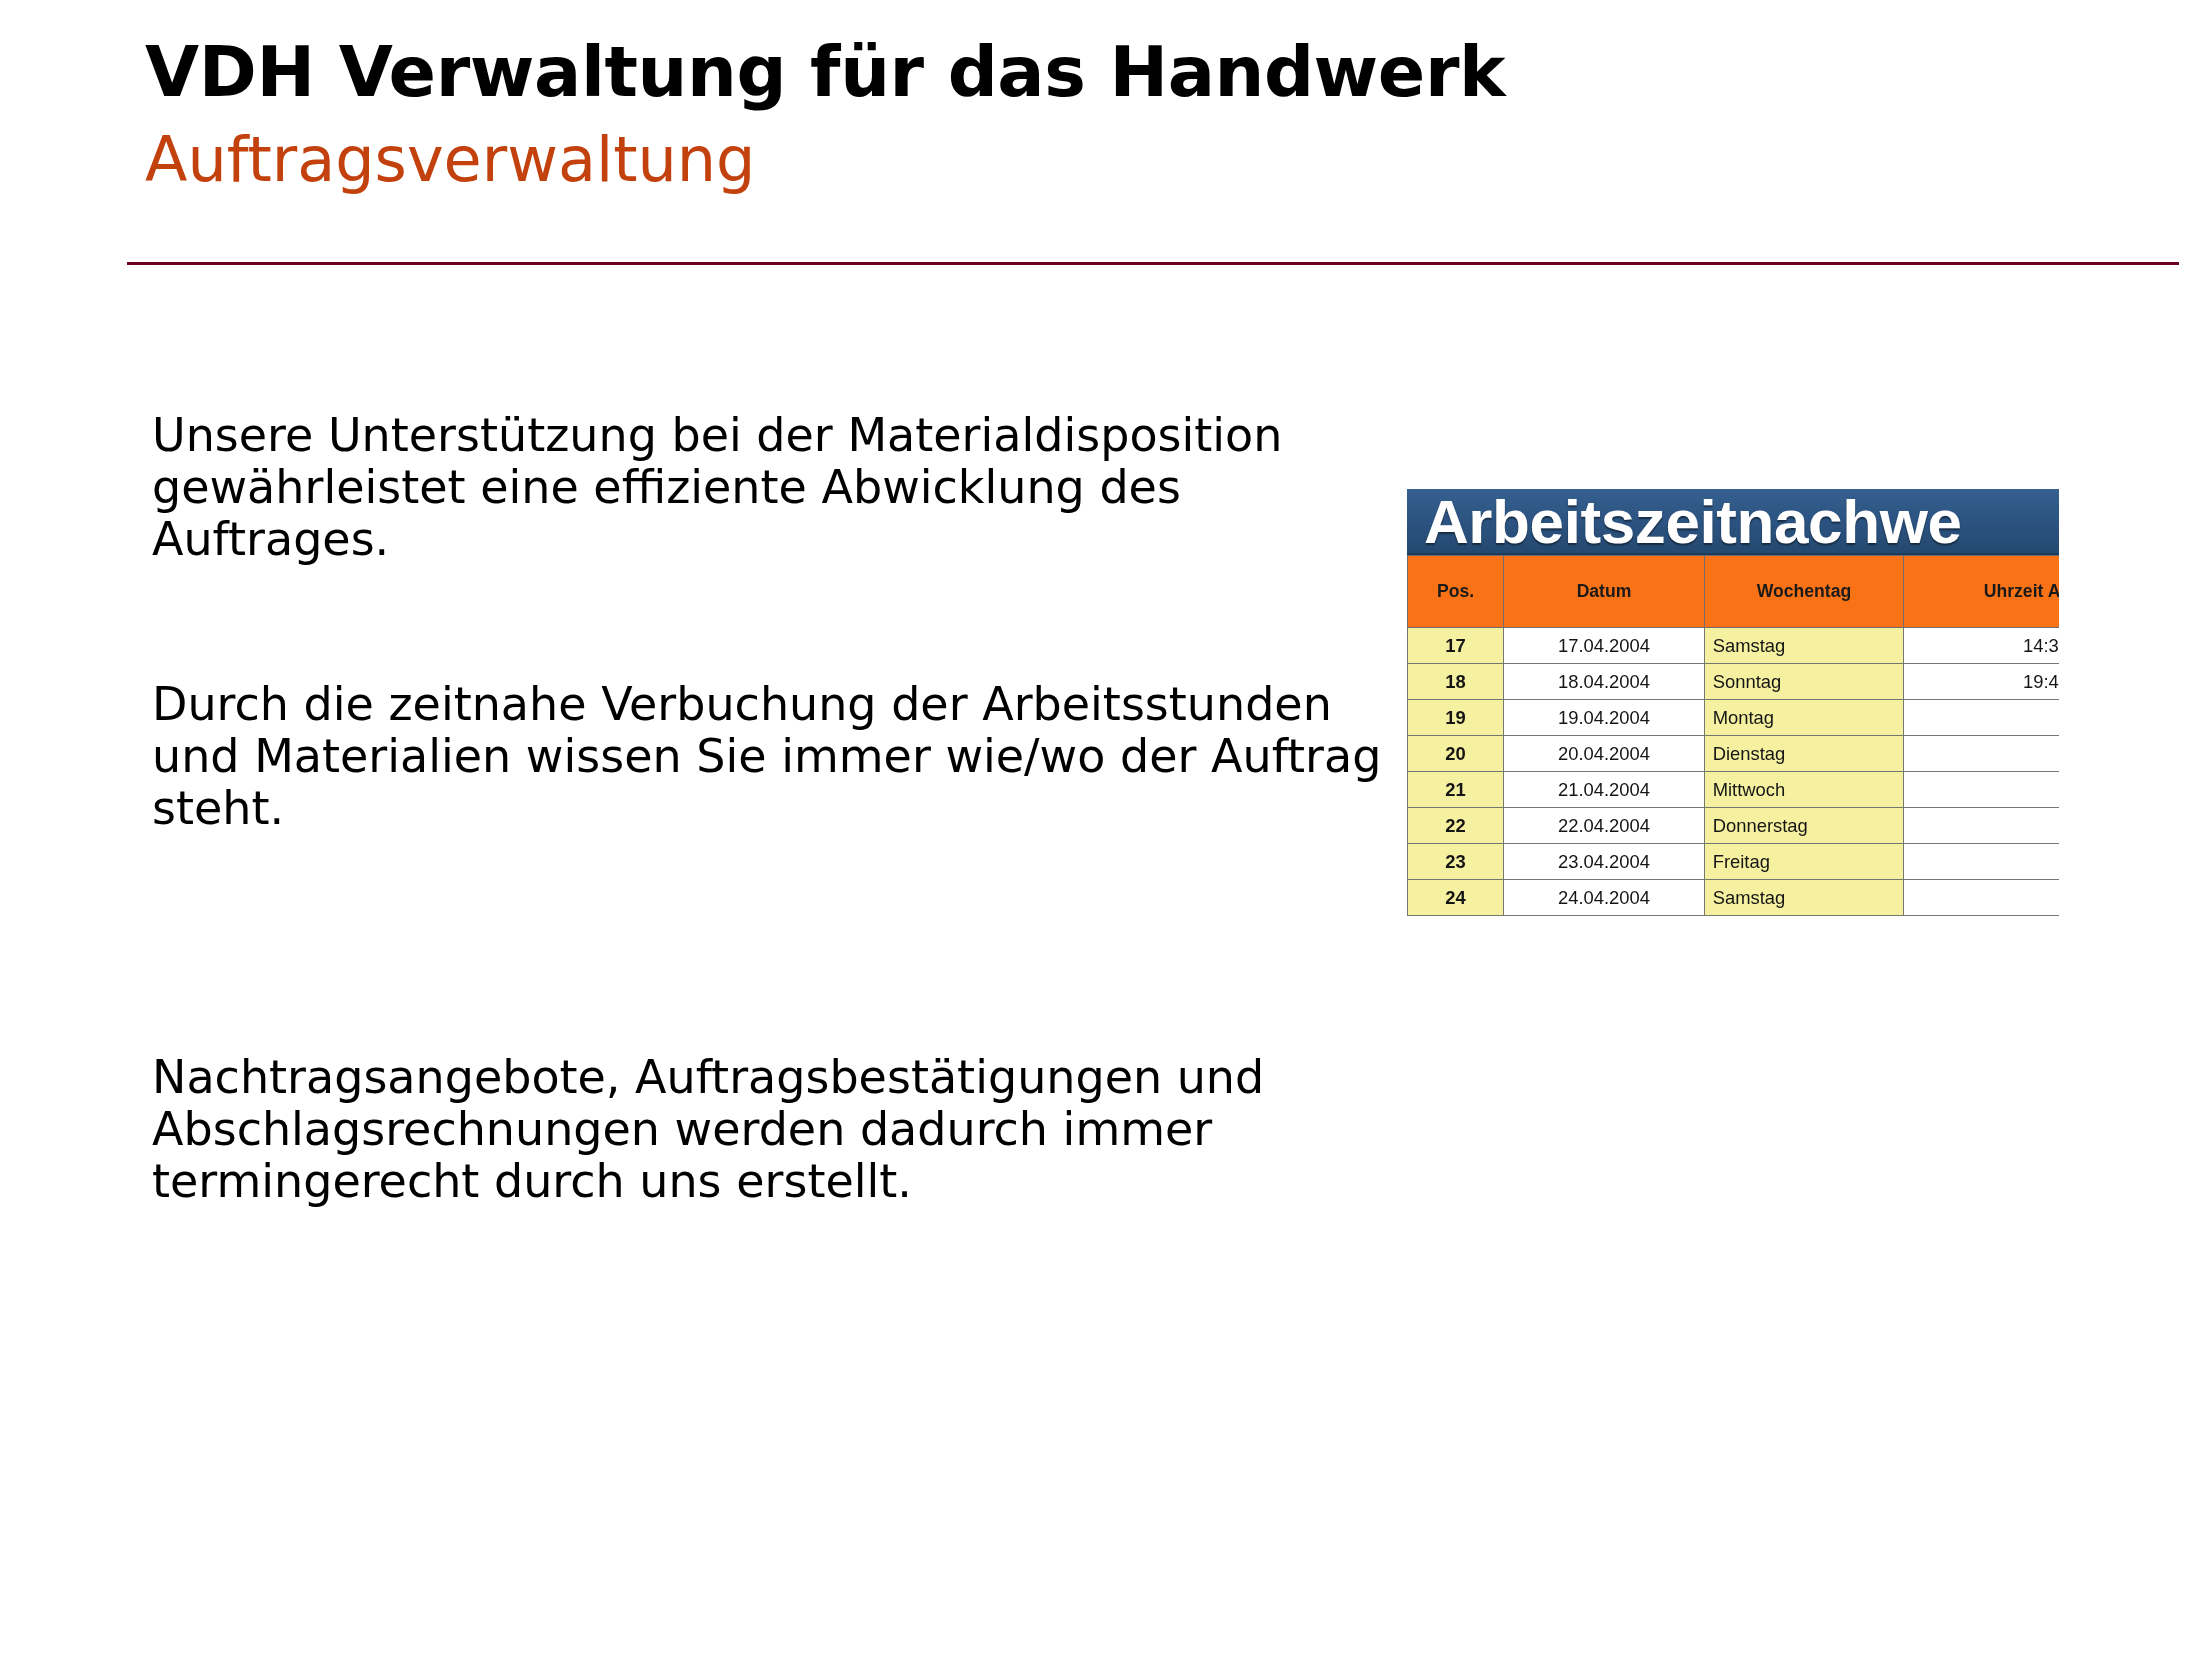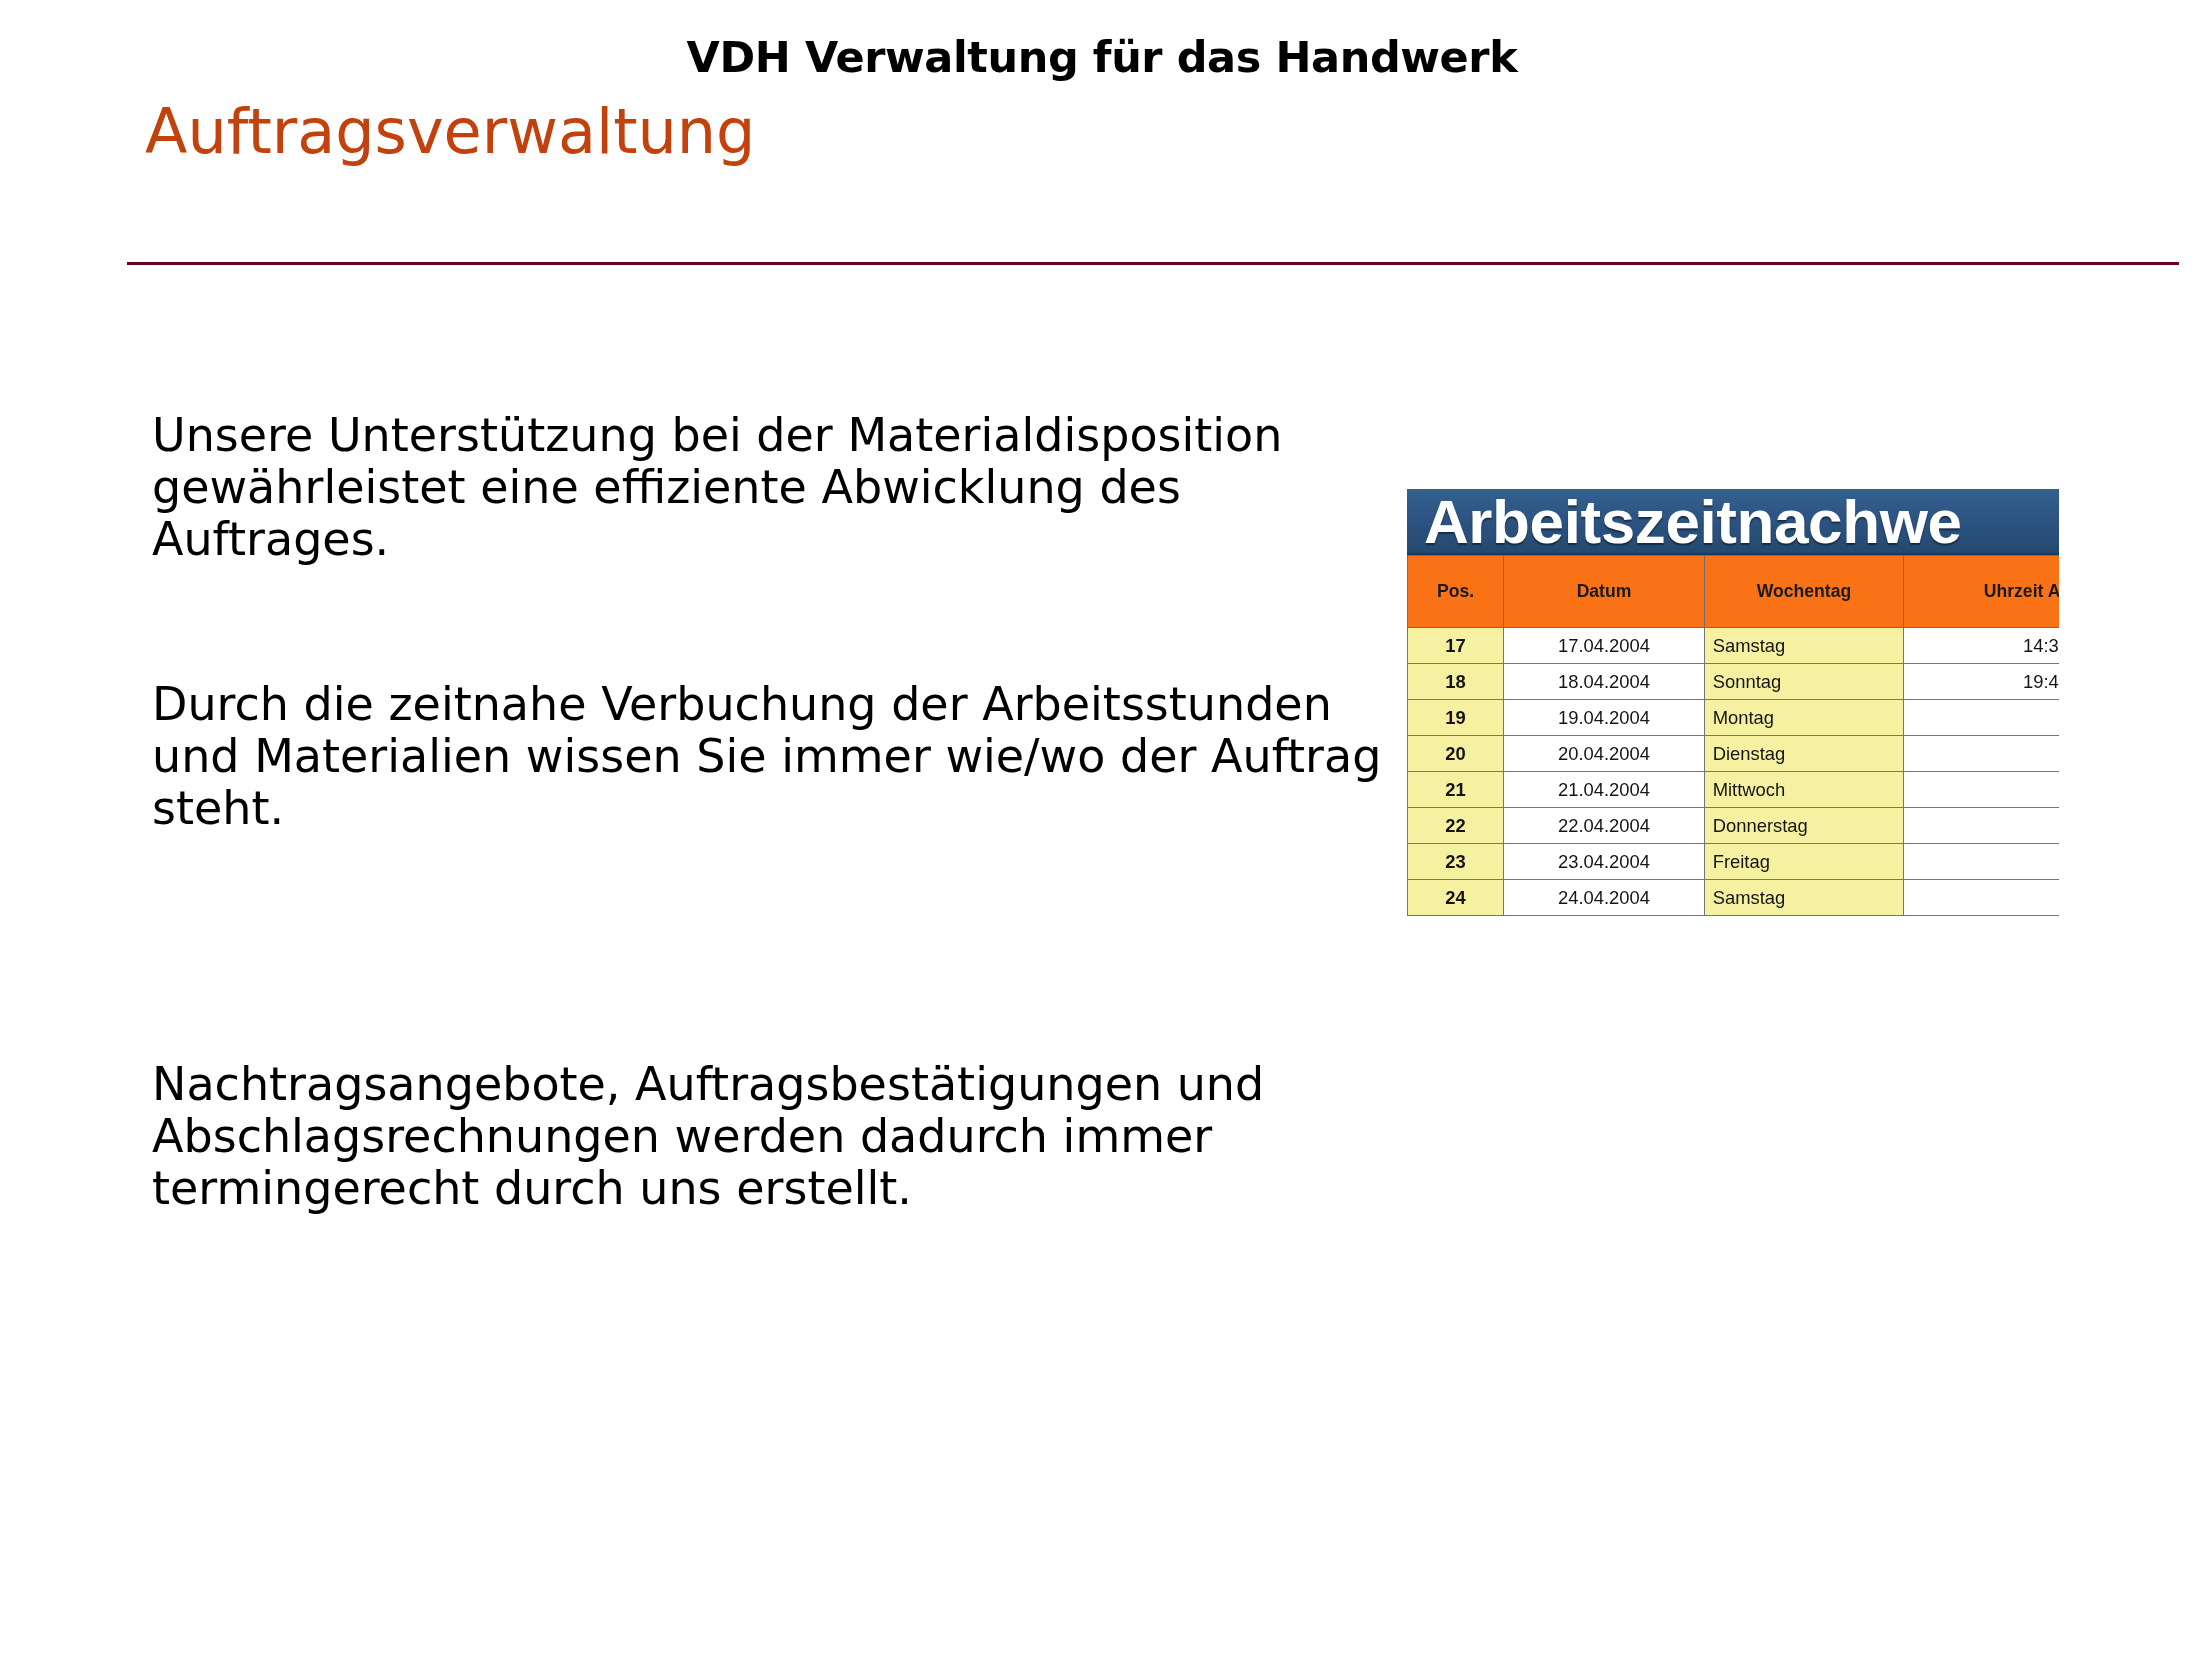--- a/index.html
+++ b/index.html
@@ -19,26 +19,25 @@
   
   #slide-header {
     position: absolute;
     left: 145px;
     top: 35px;
     width: 1914px;
   }
   #slide-title {
     font-family: "DejaVu Sans", sans-serif;
     font-weight: bold;
-    font-size: 43px;
+    font-size: 70px;
     line-height: 1.06;
     letter-spacing: -0.4px;
     color: #000000;
     white-space: nowrap;
-    text-align: center;
   }
   #slide-subtitle {
     font-family: "DejaVu Sans", sans-serif;
     font-weight: normal;
     font-size: 62px;
     line-height: 1.1;
     color: #c2410c;
     margin-top: 17px;
     white-space: nowrap;
   }
@@ -57,21 +56,21 @@
     left: 152px;
     width: 1263px;
     font-family: "DejaVu Sans", sans-serif;
     font-weight: normal;
     font-size: 46px;
     line-height: 52px;
     color: #000000;
   }
   #paragraph-1 { top: 409px; }
   #paragraph-2 { top: 678px; }
-  #paragraph-3 { top: 1051px; margin-top: 7px; }
+  #paragraph-3 { top: 1051px; }
 
   
   #timesheet-image {
     position: absolute;
     left: 1407px;
     top: 489px;
     width: 652px;
     height: 432px;
     overflow: hidden;
     background: #ffffff;

